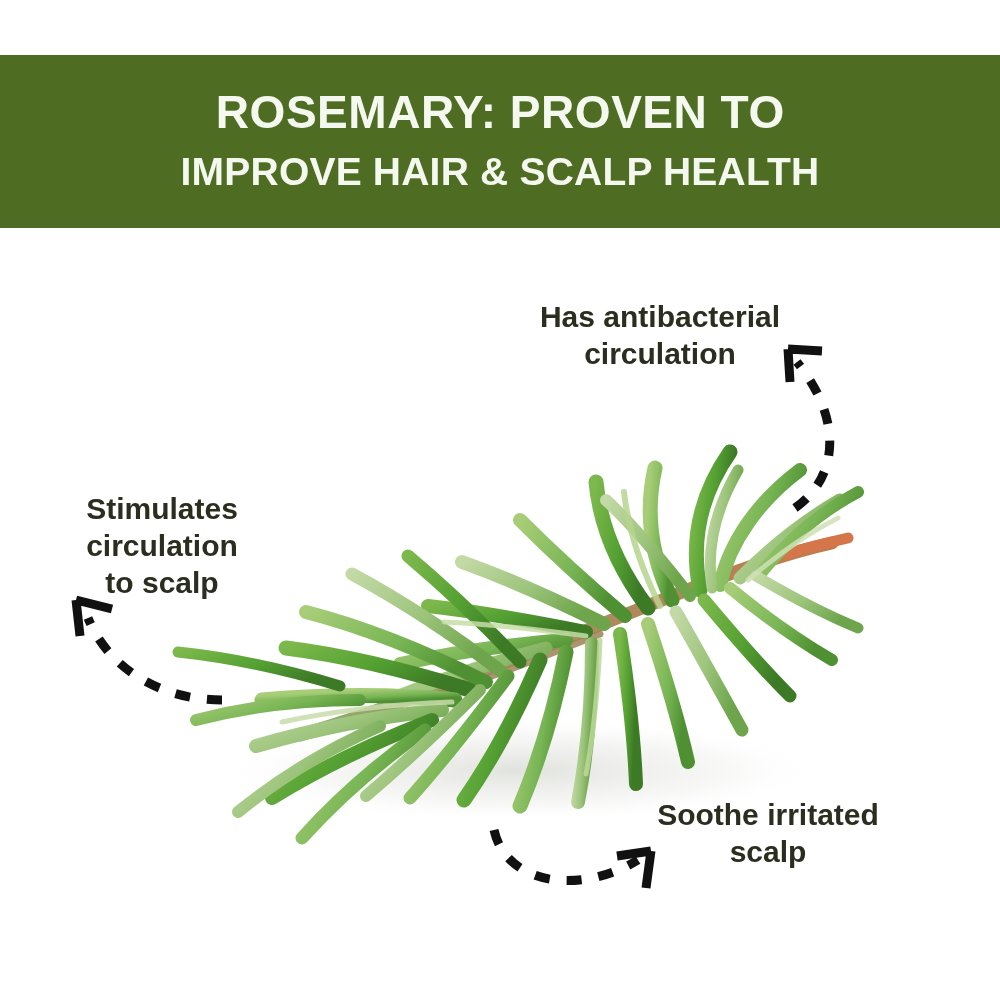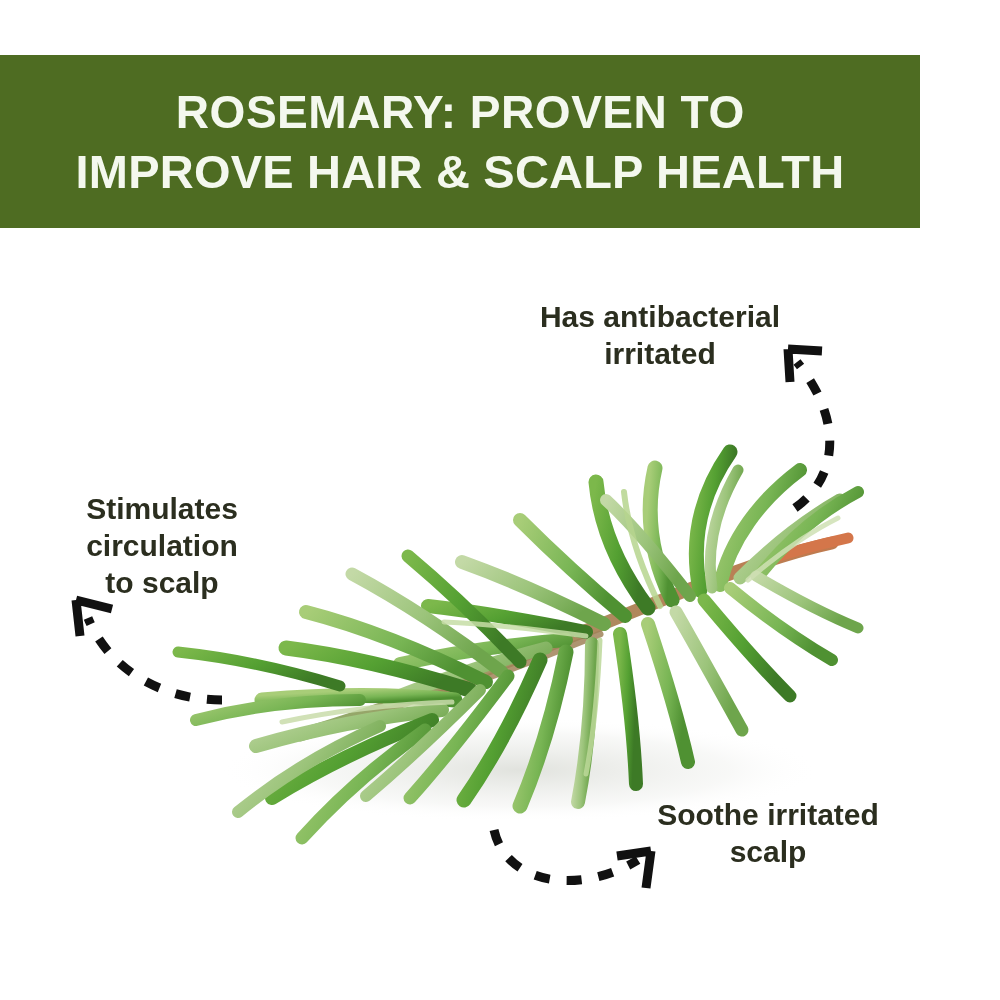--- a/index.html
+++ b/index.html
@@ -16,21 +16,21 @@
     height: 1000px;
     background: #ffffff;
     overflow: hidden;
   }
 
   
   #banner {
     position: absolute;
     left: 0;
     top: 55px;
-    width: 920px;
+    width: 1000px;
     height: 173px;
     background: #4e6c22;
     display: flex;
     flex-direction: column;
     align-items: center;
     justify-content: center;
     box-sizing: border-box;
   }
   .banner-line {
     color: #f4f8ee;
@@ -38,21 +38,21 @@
     font-weight: bold;
     font-size: 47px;
     line-height: 60px;
     letter-spacing: 0.5px;
     text-align: center;
     white-space: nowrap;
     transform: scaleX(0.98);
   }
   .banner-line.l2 {
     letter-spacing: 0.2px;
-    font-size: 47px;
+    font-size: 39px;
     transform: scaleX(1.0);
   }
 
   
   .annotation {
     position: absolute;
     color: #2b2e1f;
     font-family: "Liberation Sans", sans-serif;
     font-weight: bold;
     font-size: 30px;
@@ -200,21 +200,21 @@
       <path d="M76 600 L 80 636 M76 600 L 112 609" fill="none" stroke="#111111" stroke-width="9" stroke-linecap="butt"></path>
     </g>
 
     <g>
       <path d="M494 830 C 506 884, 578 896, 638 860" fill="none" stroke="#111111" stroke-width="9" stroke-linecap="butt" stroke-dasharray="15 17"></path>
       <path d="M651 851 L 617 856 M651 851 L 646 888" fill="none" stroke="#111111" stroke-width="9" stroke-linecap="butt"></path>
     </g>
   </svg>
 
   <div class="annotation" id="ann-antibacterial">Has antibacterial
-irritated</div>
+circulation</div>
 
   <div class="annotation" id="ann-stimulates">Stimulates
 circulation
 to scalp</div>
 
   <div class="annotation" id="ann-soothe">Soothe irritated
 scalp</div>
 
 </div>
 

